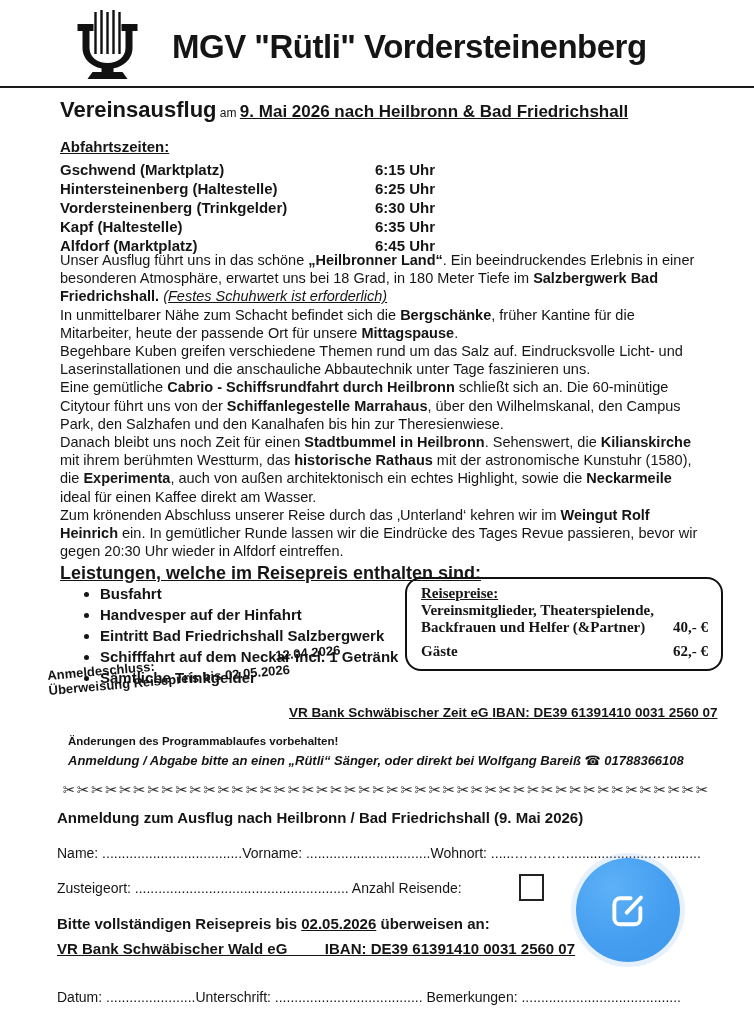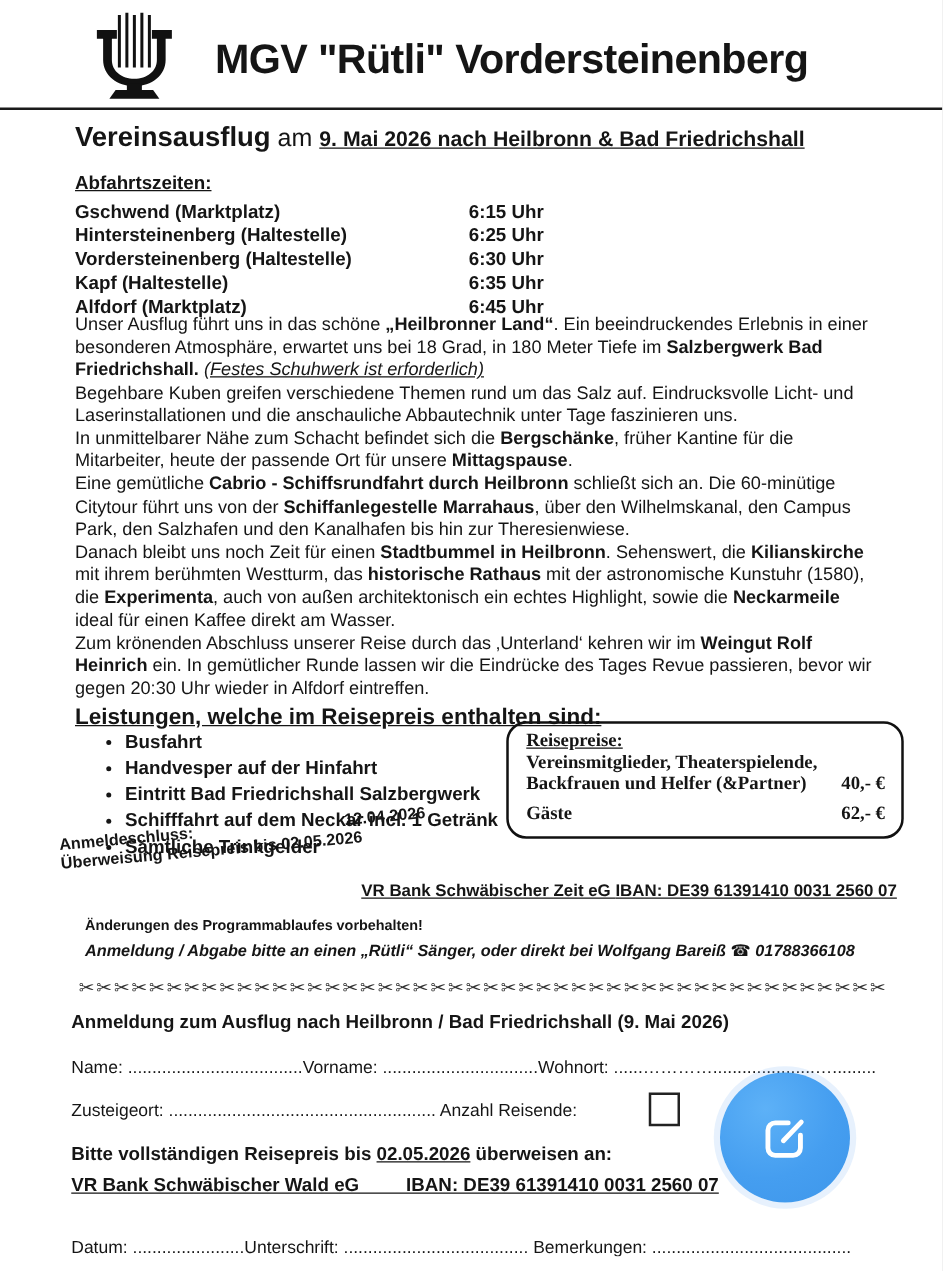--- a/index.html
+++ b/index.html
@@ -9,21 +9,21 @@
     overflow:hidden;margin:0 auto;
   }
   .abs{position:absolute;}
   
   .logo{left:74px;top:10px;width:68px;height:70px;}
   .main-title{left:172px;top:28px;font-size:33px;font-weight:bold;letter-spacing:-0.5px;white-space:nowrap;}
   .header-rule{left:0;top:86px;width:754px;height:2px;background:#1a1a1a;}
   
   .subtitle{left:60px;top:97px;white-space:nowrap;}
   .subtitle .t-main{font-size:22px;font-weight:bold;}
-  .subtitle .t-mid{font-size:20px;}
+  .subtitle .t-mid{font-size:12px;}
   .subtitle .t-rest{font-size:17px;font-weight:bold;text-decoration:underline;}
   
   .abf-head{left:60px;top:138px;font-size:15px;font-weight:bold;text-decoration:underline;}
   .abf-table{left:60px;top:160px;width:480px;font-size:15px;font-weight:bold;}
   .abf-row{display:flex;line-height:19px;}
   .abf-place{width:315px;}
   
   .bodytext{left:60px;top:251px;width:644px;font-size:14.5px;line-height:18.2px;}
   .bodytext p{margin:0;}
   
@@ -92,37 +92,37 @@
   <div class="abs abf-table">
     <div class="abf-row">
         <span class="abf-place">Gschwend (Marktplatz)</span>
         <span>6:15 Uhr</span>
       </div>
     <div class="abf-row">
         <span class="abf-place">Hintersteinenberg (Haltestelle)</span>
         <span>6:25 Uhr</span>
       </div>
     <div class="abf-row">
-        <span class="abf-place">Vordersteinenberg (Haltestelle)</span>
+        <span class="abf-place">Vordersteinenberg (Trinkgelder)</span>
         <span>6:30 Uhr</span>
       </div>
     <div class="abf-row">
         <span class="abf-place">Kapf (Haltestelle)</span>
         <span>6:35 Uhr</span>
       </div>
     <div class="abf-row">
         <span class="abf-place">Alfdorf (Marktplatz)</span>
         <span>6:45 Uhr</span>
       </div>
   </div>
 
   <div class="abs bodytext">
     <p><span>Unser Ausflug führt uns in das schöne </span><span style="font-weight: bold;">„Heilbronner Land“</span><span>. Ein beeindruckendes Erlebnis in einer besonderen Atmosphäre, erwartet uns bei 18 Grad, in 180 Meter Tiefe im </span><span style="font-weight: bold;">Salzbergwerk Bad Friedrichshall.</span><span>  </span><span style="font-style: italic; text-decoration: underline;">(Festes Schuhwerk ist erforderlich)</span></p>
+    <p><span>In unmittelbarer Nähe zum Schacht befindet sich die </span><span style="font-weight: bold;">Bergschänke</span><span>, früher Kantine für die Mitarbeiter, heute der passende Ort für unsere </span><span style="font-weight: bold;">Mittagspause</span><span>.</span></p>
     <p><span>Begehbare Kuben greifen verschiedene Themen rund um das Salz auf. Eindrucksvolle Licht- und Laserinstallationen und die anschauliche Abbautechnik unter Tage faszinieren uns.</span></p>
-    <p><span>In unmittelbarer Nähe zum Schacht befindet sich die </span><span style="font-weight: bold;">Bergschänke</span><span>, früher Kantine für die Mitarbeiter, heute der passende Ort für unsere </span><span style="font-weight: bold;">Mittagspause</span><span>.</span></p>
     <p><span>Eine gemütliche </span><span style="font-weight: bold;">Cabrio - Schiffsrundfahrt durch Heilbronn</span><span> schließt sich an. Die 60-minütige Citytour führt uns von der </span><span style="font-weight: bold;">Schiffanlegestelle Marrahaus</span><span>, über den Wilhelmskanal, den Campus Park, den Salzhafen und den Kanalhafen bis hin zur Theresienwiese.</span></p>
     <p><span>Danach bleibt uns noch Zeit für einen </span><span style="font-weight: bold;">Stadtbummel in Heilbronn</span><span>. Sehenswert, die </span><span style="font-weight: bold;">Kilianskirche</span><span> mit ihrem berühmten Westturm, das </span><span style="font-weight: bold;">historische Rathaus</span><span> mit der astronomische Kunstuhr (1580), die </span><span style="font-weight: bold;">Experimenta</span><span>, auch von außen architektonisch ein echtes Highlight, sowie die </span><span style="font-weight: bold;">Neckarmeile</span><span> ideal für einen Kaffee direkt am Wasser.</span></p>
     <p><span>Zum krönenden Abschluss unserer Reise durch das ‚Unterland‘ kehren wir im </span><span style="font-weight: bold;">Weingut Rolf Heinrich</span><span> ein. In gemütlicher Runde lassen wir die Eindrücke des Tages Revue passieren, bevor wir gegen 20:30 Uhr wieder in Alfdorf eintreffen.</span></p>
   </div>
 
   <div class="abs leist-head">Leistungen, welche im Reisepreis enthalten sind:</div>
   <div class="abs bullets">
     <ul>
       <li>Busfahrt</li>
       <li>Handvesper auf der Hinfahrt</li>

